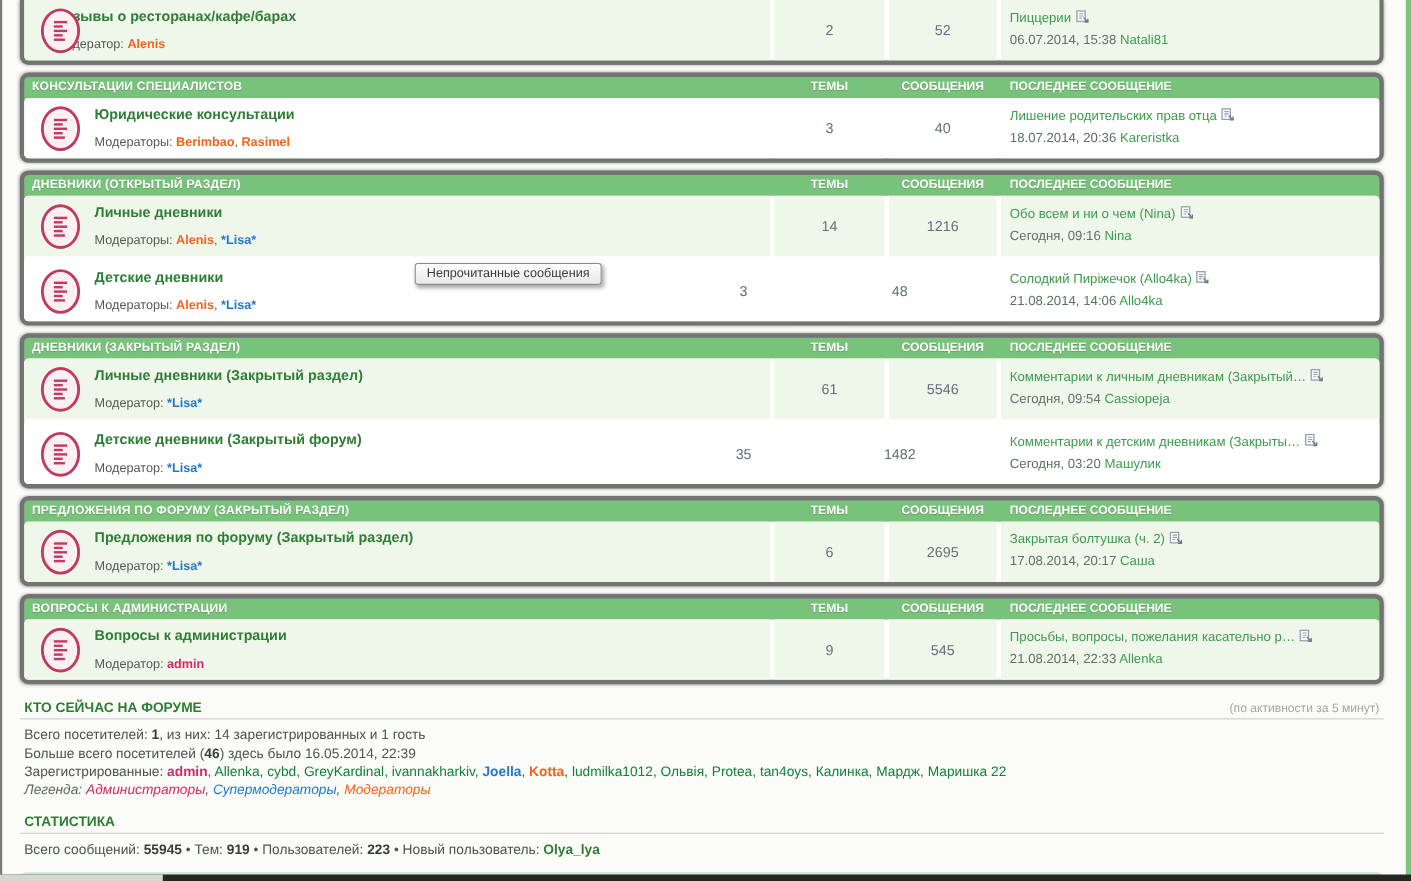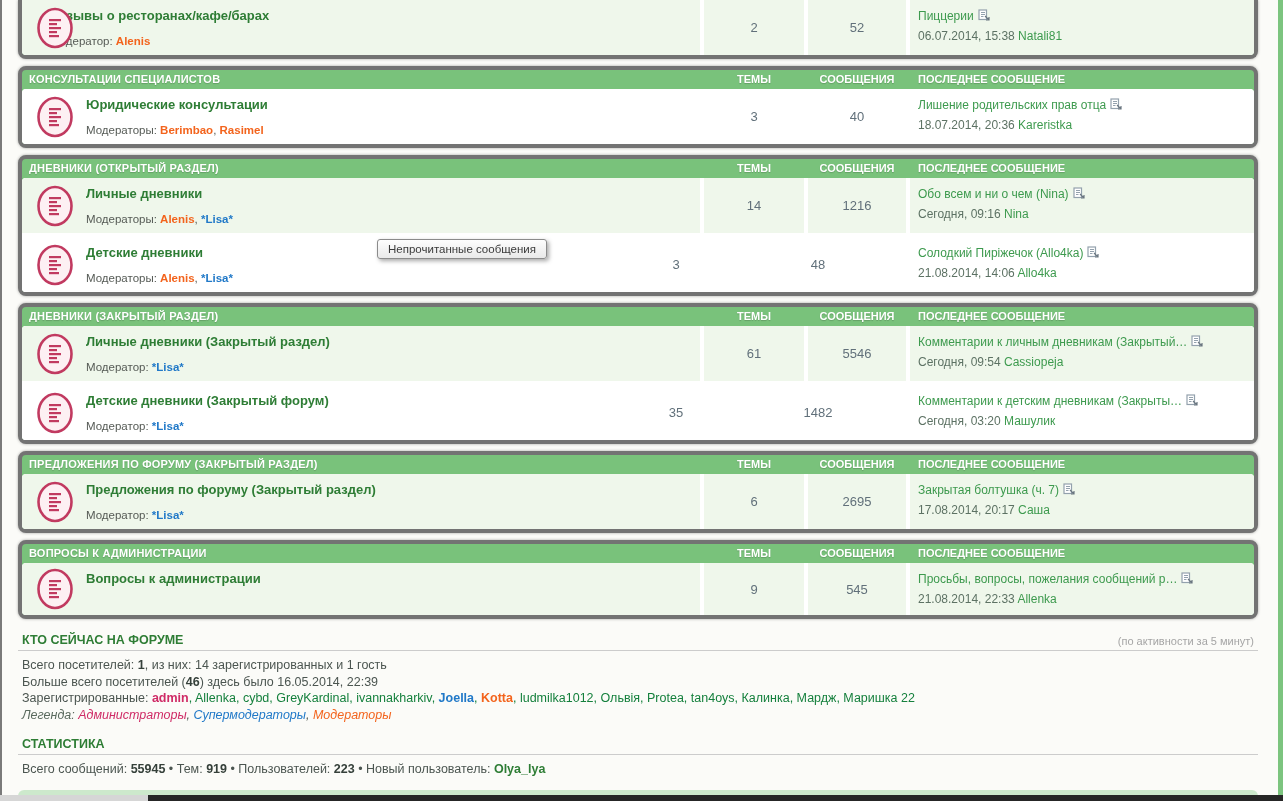--- a/index.html
+++ b/index.html
@@ -293,21 +293,21 @@
               </svg></span>
           <a class="ftitle">Предложения по форуму (Закрытый раздел)</a>
           <div class="modline">
             <span>Модератор:</span>
             <span class="mod mod-blue">*Lisa*</span>
           </div>
         </div>
         <div class="cell-num">6</div>
         <div class="cell-num">2695</div>
         <div class="cell-last">
-          <div><a class="ltitle">Закрытая болтушка (ч. 7)</a><span class="goicon"><svg width="13" height="13">
+          <div><a class="ltitle">Закрытая болтушка (ч. 2)</a><span class="goicon"><svg width="13" height="13">
                   <use href="#goicon-def"></use>
                 </svg></span></div>
           <div><span>17.08.2014, 20:17</span> <a class="luser">Саша</a></div>
         </div>
       </div>
     </div>
   </div>
 
   <div class="section">
     <div class="sec-header grid">
@@ -316,25 +316,29 @@
       <div class="colh">СООБЩЕНИЯ</div>
       <div class="colh last">ПОСЛЕДНЕЕ СООБЩЕНИЕ</div>
     </div>
     <div class="sec-body">
       <div class="row alt grid">
         <div class="cell-name">
           <span class="ficon"><svg width="38" height="42">
                 <use href="#ficon-def"></use>
               </svg></span>
           <a class="ftitle">Вопросы к администрации</a>
+          <div class="modline">
+            <span>Модератор:</span>
+            <span class="mod mod-red">admin</span>
+          </div>
         </div>
         <div class="cell-num">9</div>
         <div class="cell-num">545</div>
         <div class="cell-last">
-          <div><a class="ltitle">Просьбы, вопросы, пожелания сообщений р…</a><span class="goicon"><svg width="13" height="13">
+          <div><a class="ltitle">Просьбы, вопросы, пожелания касательно р…</a><span class="goicon"><svg width="13" height="13">
                   <use href="#goicon-def"></use>
                 </svg></span></div>
           <div><span>21.08.2014, 22:33</span> <a class="luser">Allenka</a></div>
         </div>
       </div>
     </div>
   </div>
 
   <div class="block">
     <div class="block-head">

